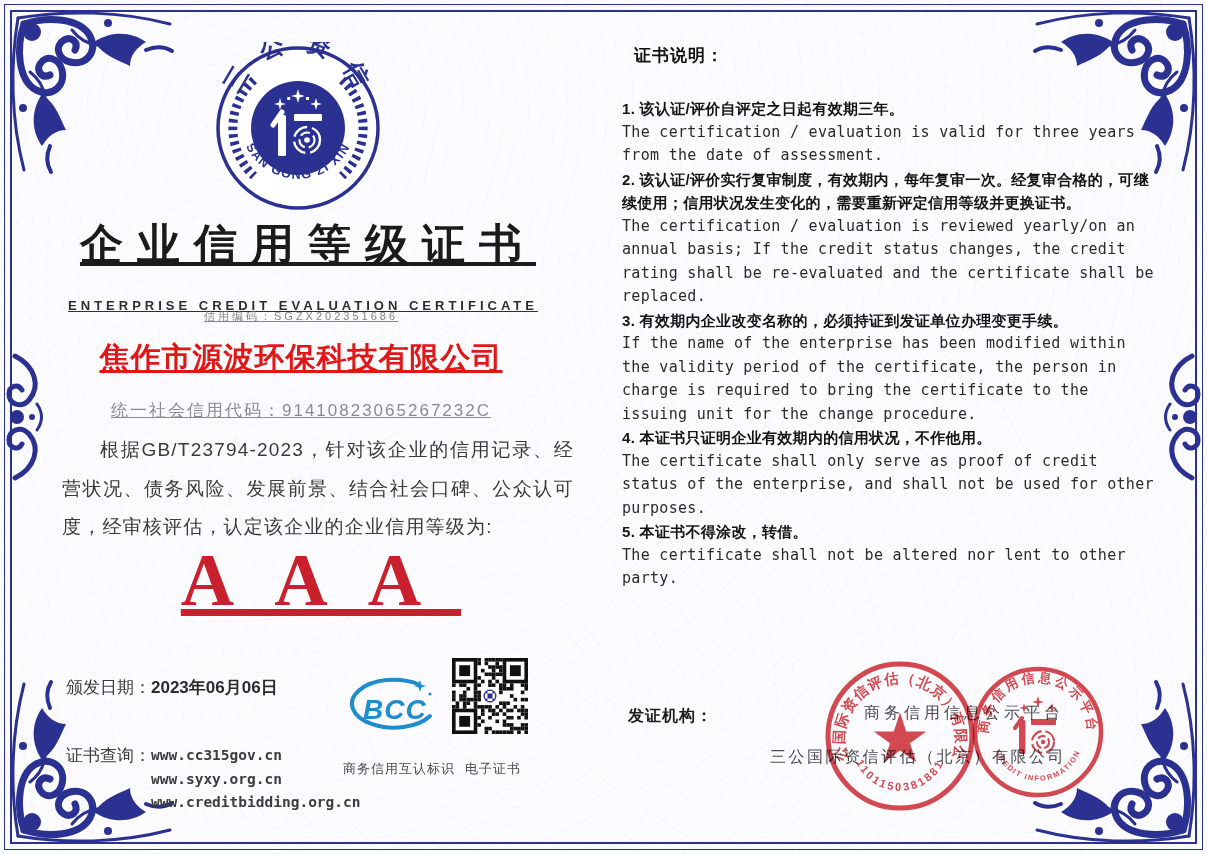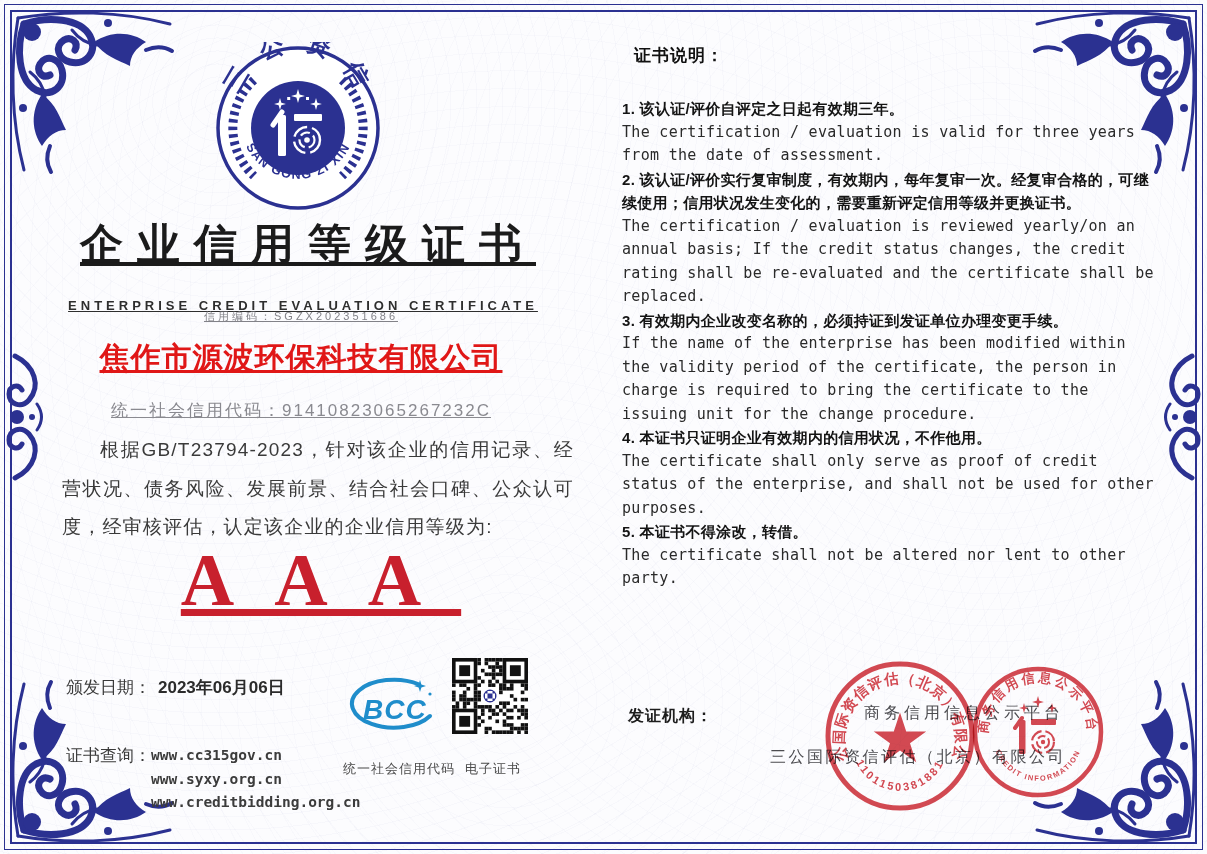--- a/index.html
+++ b/index.html
@@ -22,21 +22,21 @@
             letter-spacing:4px;text-indent:4px;color:#2e2e2e;margin-top:17px;}
   .credline{left:34px;top:309px;width:534px;font-size:11px;letter-spacing:3px;color:#828288;}
   .company{left:34px;top:338px;width:534px;font-size:30px;font-weight:700;letter-spacing:1px;color:#e01717;}
   .uscc{left:34px;top:399px;width:534px;font-size:17px;letter-spacing:2px;color:#8a8a90;}
   .statement{left:62px;top:431px;width:512px;font-size:19px;line-height:38.5px;letter-spacing:1.2px;
              color:#3a3a3a;text-align:justify;text-indent:2em;font-weight:500;}
   .rating{left:34px;top:538px;width:534px;font-family:"Liberation Serif","DejaVu Serif",serif;
           font-weight:700;font-size:74px;letter-spacing:40px;text-indent:40px;color:#c8202d;}
   .inforow{font-size:17px;color:#333;}
   .inforow .lbl{color:#3a3a3a;}
-  .inforow .val{font-weight:700;color:#2b2b2b;margin-left:7px;}
+  .inforow .val{font-weight:700;color:#2b2b2b;}
   .urls{font-family:"DejaVu Sans Mono","Liberation Mono",monospace;font-size:14.5px;
         line-height:23.5px;color:#3c3c3c;font-weight:700;}
   .qrcaption{font-size:13px;color:#4a4a4a;letter-spacing:1px;}
   .instructions{left:622px;top:44px;width:532px;}
   .instructions h3{margin:0 0 30px 12px;font-size:17px;font-weight:700;color:#111;letter-spacing:1px;}
   .ins-zh{font-size:15px;line-height:23.5px;color:#141414;font-weight:600;letter-spacing:.3px;}
   .ins-en{font-family:"DejaVu Sans Mono","Liberation Mono",monospace;font-size:15px;
           line-height:23.5px;color:#2a2a2a;letter-spacing:.3px;}
   .issuer-label{left:628px;top:706px;font-size:16px;font-weight:600;color:#1d1d1d;letter-spacing:1px;}
   .issuer-line1{left:864px;top:703px;font-size:16px;letter-spacing:4px;color:#4c4c50;z-index:1;}
@@ -296,21 +296,21 @@
         <rect x="54.29" y="72.38" width="3.62" height="3.62" fill="#111"></rect>
         <rect x="57.90" y="72.38" width="3.62" height="3.62" fill="#111"></rect>
         <rect x="65.14" y="72.38" width="3.62" height="3.62" fill="#111"></rect>
         <rect x="72.38" y="72.38" width="3.62" height="3.62" fill="#111"></rect>
         <circle cx="38" cy="38" r="6.5" fill="#2b3191"></circle>
         <rect x="35.5" y="33" width="5" height="10" fill="#fff"></rect>
         <rect x="33" y="35.5" width="10" height="5" fill="#fff"></rect>
         <rect x="35.5" y="35.5" width="5" height="5" fill="#2b3191"></rect>
       </svg></div>
 
-  <div class="abs qrcaption" style="left:336px;top:760px;width:126px;text-align:center">统一社会信用代码</div>
+  <div class="abs qrcaption" style="left:336px;top:760px;width:126px;text-align:center">商务信用互认标识</div>
   <div class="abs qrcaption" style="left:458px;top:760px;width:70px;text-align:center">电子证书</div>
 
   <div class="abs instructions">
     <h3>证书说明：</h3>
     <div>
       <div class="ins-zh">1. 该认证/评价自评定之日起有效期三年。</div>
       <div class="ins-en">The certification / evaluation is valid for three years from the date of assessment.</div>
     </div>
     <div>
       <div class="ins-zh">2. 该认证/评价实行复审制度，有效期内，每年复审一次。经复审合格的，可继续使用；信用状况发生变化的，需要重新评定信用等级并更换证书。</div>

